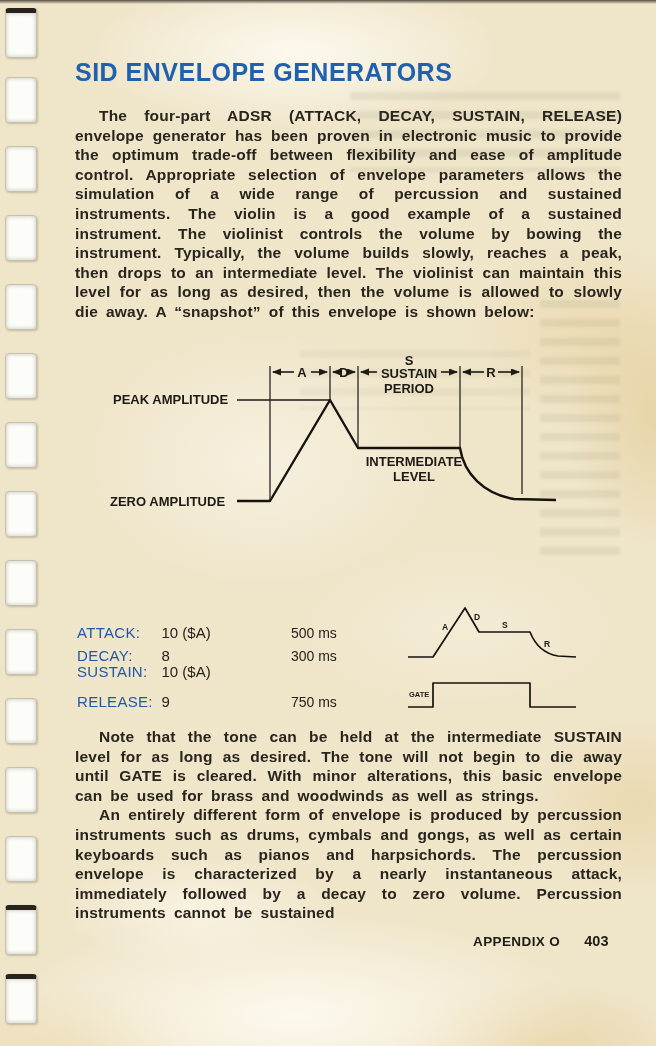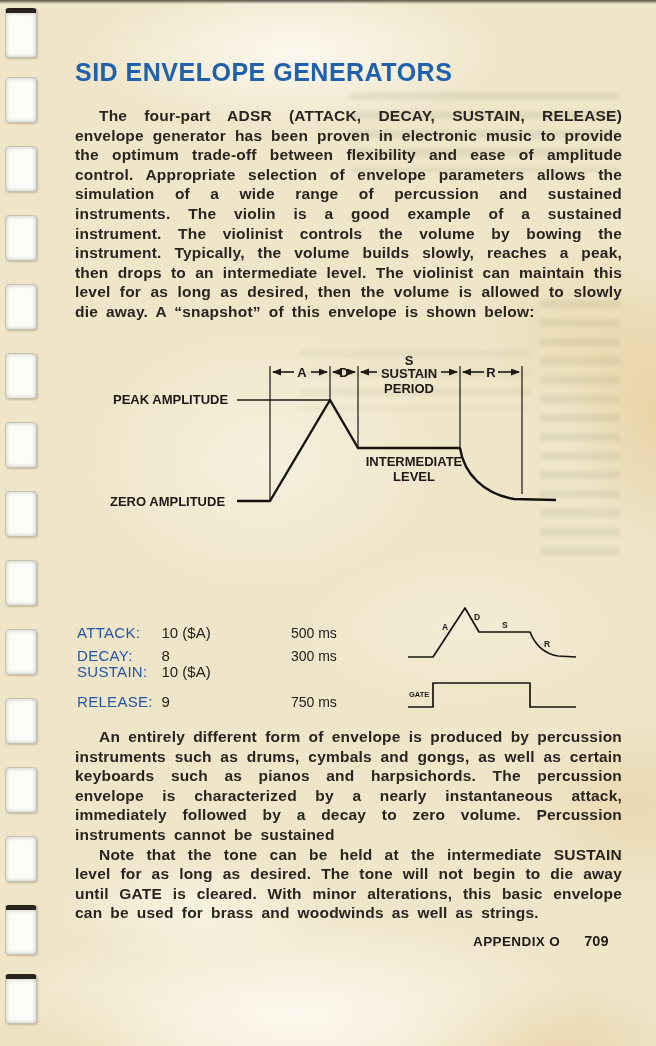--- a/index.html
+++ b/index.html
@@ -184,22 +184,22 @@
     <path d="M 8,62 L 33,62 L 65,13 L 79,37 L 130,37 C 136,52 146,59 158,61 L 176,62" fill="none" stroke="#16130f" stroke-width="1.7" stroke-linejoin="round"></path>
     <text x="42" y="35" font-size="8.5">A</text>
     <text x="74" y="25" font-size="8.5">D</text>
     <text x="102" y="33" font-size="8.5">S</text>
     <text x="144" y="52" font-size="8.5">R</text>
     <path d="M 8,112 L 33,112 L 33,88 L 130,88 L 130,112 L 176,112" fill="none" stroke="#16130f" stroke-width="1.7" stroke-linejoin="round"></path>
     <text x="9" y="102" font-size="7.5">GATE</text>
   </svg>
 
   <div class="body-text para34">
+    <p>Note that the tone can be held at the intermediate SUSTAIN level for as long as desired. The tone will not begin to die away until GATE is cleared. With minor alterations, this basic envelope can be used for brass and woodwinds as well as strings.</p>
     <p>An entirely different form of envelope is produced by percussion instruments such as drums, cymbals and gongs, as well as certain keyboards such as pianos and harpsichords. The percussion envelope is characterized by a nearly instantaneous attack, immediately followed by a decay to zero volume. Percussion instruments cannot be sustained</p>
-    <p>Note that the tone can be held at the intermediate SUSTAIN level for as long as desired. The tone will not begin to die away until GATE is cleared. With minor alterations, this basic envelope can be used for brass and woodwinds as well as strings.</p>
   </div>
 
   <div class="footer">
     <span class="fx">APPENDIX O</span>
-    <span class="fn">709</span>
+    <span class="fn">403</span>
   </div>
 
 </div>
 
 </body></html>

